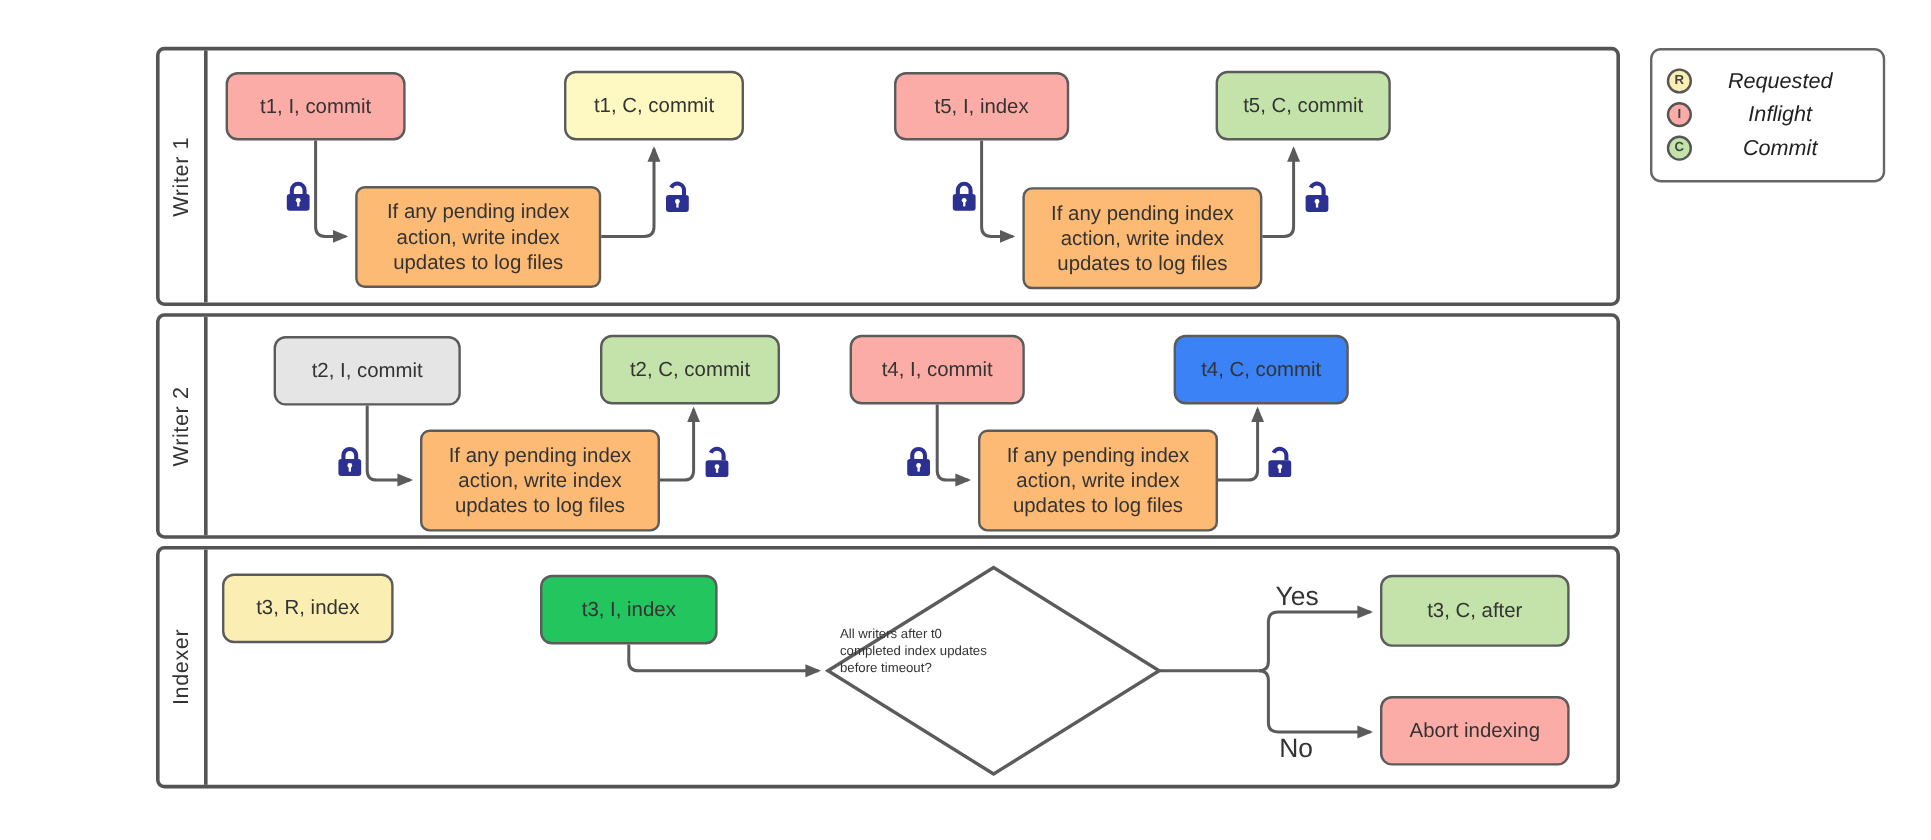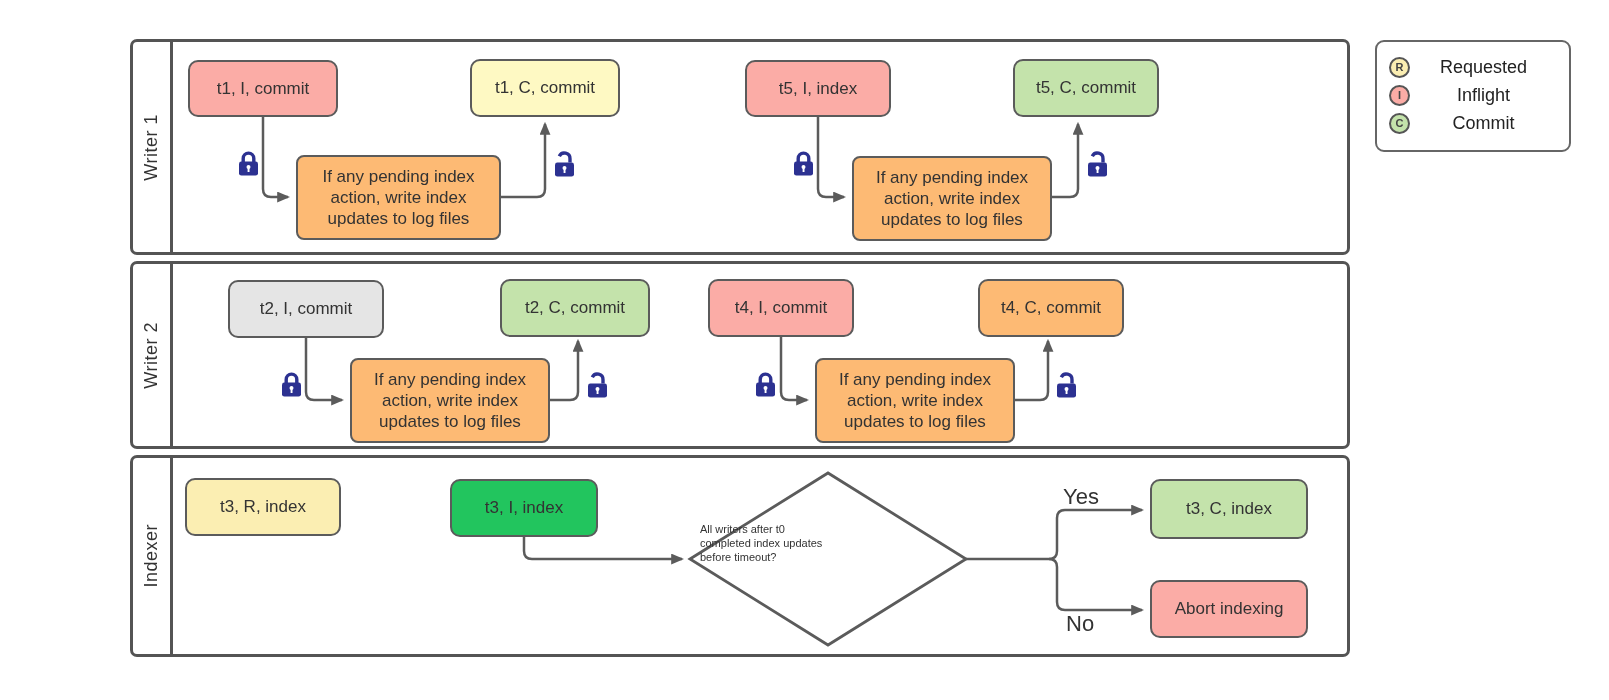--- a/index.html
+++ b/index.html
@@ -19,21 +19,21 @@
   .diamond-text{position:absolute;z-index:3;text-align:left;font-size:11px;line-height:1.28;white-space:pre-line;}
 
   .edge-label{position:absolute;z-index:3;font-size:22px;color:#333;}
 
   
   .legend{position:absolute;left:1375px;top:40px;width:196px;height:112px;box-sizing:border-box;
           border:2.5px solid #666;border-radius:9px;background:#fff;padding:11px 12px 0 12px;}
   .legend-row{display:flex;align-items:center;height:28px;}
   .legend-dot{width:21px;height:21px;border:2.5px solid #555;border-radius:50%;box-sizing:border-box;
               display:flex;align-items:center;justify-content:center;font-size:11px;font-weight:700;color:#444;flex:0 0 auto;}
-  .legend-text{flex:1;text-align:center;font-size:18px;color:#222;}
+  .legend-text{flex:1;text-align:center;font-size:18px;color:#222;font-style:italic;}
 
   svg.overlay{position:absolute;left:0;top:0;z-index:2;}
 </style>
 </head>
 <body>
 
 <div class="canvas">
 
   <div class="lane" style="top:39px;height:216px;">
     <div class="lane-label-col">
@@ -110,28 +110,28 @@
 
   <div class="node" style="left: 228px; top: 280px; width: 156px; height: 58px; background-color: #e5e5e5;">t2, I, commit</div>
   <div class="node process" style="left:350px;top:358px;width:200px;height:85px;">If any pending index
 action, write index
 updates to log files</div>
   <div class="node" style="left: 500px; top: 279px; width: 150px; height: 58px; background-color: rgb(196, 227, 171);">t2, C, commit</div>
   <div class="node" style="left: 708px; top: 279px; width: 146px; height: 58px; background-color: rgb(251, 172, 166);">t4, I, commit</div>
   <div class="node process" style="left:815px;top:358px;width:200px;height:85px;">If any pending index
 action, write index
 updates to log files</div>
-  <div class="node" style="left: 978px; top: 279px; width: 146px; height: 58px; background-color: #fdba74;">t4, C, commit</div>
+  <div class="node" style="left: 978px; top: 279px; width: 146px; height: 58px; background-color: #3b82f6;">t4, C, commit</div>
 
-  <div class="node" style="left: 185px; top: 478px; width: 156px; height: 58px; background-color: rgb(251, 238, 178);">t3, R, index</div>
+  <div class="node" style="left: 185px; top: 478px; width: 143px; height: 58px; background-color: rgb(251, 238, 178);">t3, R, index</div>
   <div class="node" style="left: 450px; top: 479px; width: 148px; height: 58px; background-color: #22c55e;">t3, I, index</div>
   <div class="diamond-text" style="left:700px;top:522px;width:256px;">All writers after t0
 completed index updates
 before timeout?</div>
-  <div class="node" style="left: 1150px; top: 479px; width: 158px; height: 60px; background-color: rgb(196, 227, 171);">t3, C, index</div>
+  <div class="node" style="left: 1150px; top: 479px; width: 158px; height: 60px; background-color: rgb(196, 227, 171);">t3, C, after</div>
   <div class="node" style="left: 1150px; top: 580px; width: 158px; height: 58px; background-color: rgb(251, 172, 166);">Abort indexing</div>
 
   <div class="edge-label" style="left:1063px;top:484px;">Yes</div>
   <div class="edge-label" style="left:1066px;top:611px;">No</div>
 
   <div class="legend">
     <div class="legend-row">
       <span class="legend-dot" style="background-color: rgb(251, 238, 178);">R</span>
       <span class="legend-text">Requested</span>
     </div>

